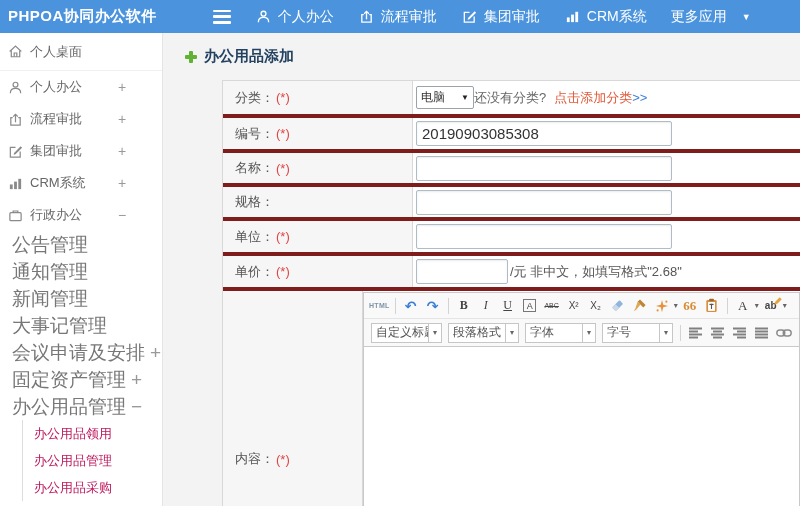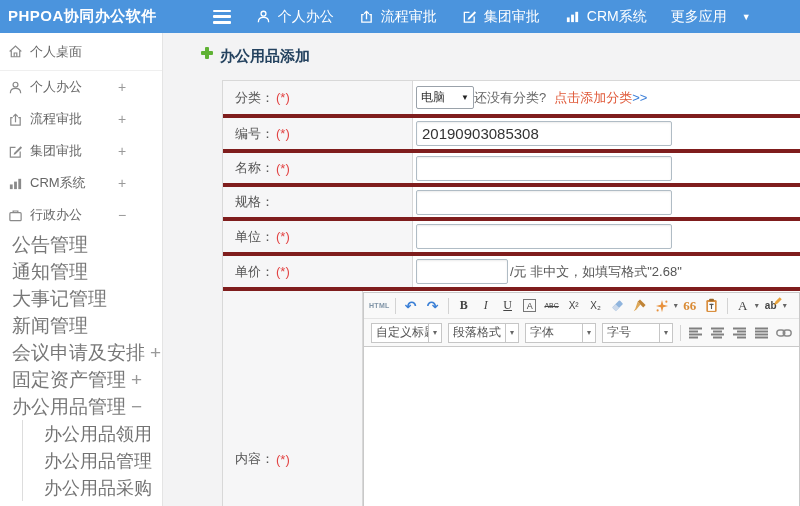--- a/index.html
+++ b/index.html
@@ -25,25 +25,25 @@
     padding-left:8px; color:#666; font-size:13px; cursor:pointer; }
   .side-item.first { height:38px; border-bottom:1px solid #efefef; }
   .side-item .ico { width:15px; height:15px; margin-right:7px; color:#8a8a8a;
     display:flex; align-items:center; }
   .side-item .expand { position:absolute; left:118px; color:#999; font-size:14px; }
   .side-sub { height:27px; display:flex; align-items:center; padding-left:12px;
     color:#777; font-size:19px; cursor:pointer; }
   .side-sub .sub-expand { margin-left:5px; color:#999; }
   .side-sub2-group { margin-left:22px; border-left:1px solid #ddd; }
   .side-sub2 { height:27px; display:flex; align-items:center; padding-left:11px;
-    color:#737373; font-size:18px; cursor:pointer;justify-content:center; }
+    color:#be185d; font-size:13px; cursor:pointer; }
 
   
   .main { position:absolute; left:164px; top:33px; right:0; bottom:0; background:#f3f3f4; }
-  .page-title { position:absolute; left:37px; top:14px; display:flex; }
+  .page-title { position:absolute; left:21px; top:14px; display:flex; align-items:center; }
   .plus-ico { position:relative; width:12px; height:12px; margin-right:7px; }
   .plus-ico::before { content:""; position:absolute; left:4px; top:0; width:4px; height:12px;
     background:#5fb234; border-radius:1px; }
   .plus-ico::after { content:""; position:absolute; left:0; top:4px; width:12px; height:4px;
     background:#5fb234; border-radius:1px; }
   .page-title .txt { font-size:15px; font-weight:bold; color:#24425f; }
 
   
   .form-table { position:absolute; left:58px; top:47px; width:578px;
     border:1px solid #d8d8d8; border-right:none; background:#fff; }
@@ -221,24 +221,24 @@
     <span class="expand">−</span>
   </div>
 
   <div class="side-sub">
     <span>公告管理</span>
   </div>
   <div class="side-sub">
     <span>通知管理</span>
   </div>
   <div class="side-sub">
+    <span>新闻管理</span>
+  </div>
+  <div class="side-sub">
     <span>大事记管理</span>
-  </div>
-  <div class="side-sub">
-    <span>新闻管理</span>
   </div>
   <div class="side-sub">
     <span>会议申请及安排</span>
     <span class="sub-expand">+</span>
   </div>
   <div class="side-sub">
     <span>固定资产管理</span>
     <span class="sub-expand">+</span>
   </div>
   <div class="side-sub">

